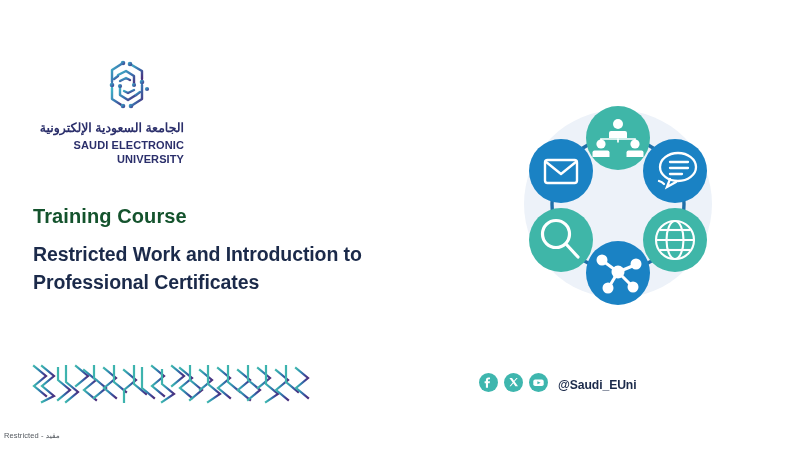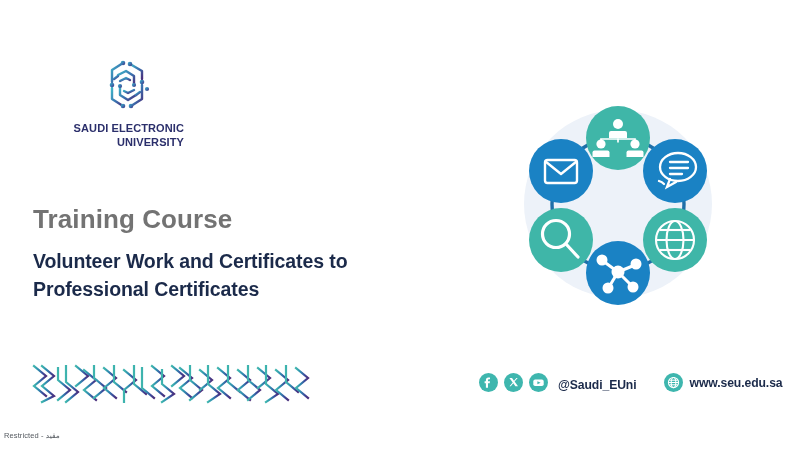--- a/index.html
+++ b/index.html
@@ -56,23 +56,23 @@
   }
 
   
   #title-block {
     position: absolute;
     left: 33px;
     top: 205px;
     width: 430px;
   }
   #eyebrow {
-    font-size: 26px;
-    font-weight: bold;
-    color: #737373;
+    font-size: 20px;
+    font-weight: bold;
+    color: #14532d;
     letter-spacing: 0.1px;
     line-height: 1.15;
     margin-bottom: 13px;
   }
   #main-title {
     font-size: 19.5px;
     font-weight: bold;
     color: #1b2a4a;
     line-height: 1.42;
     letter-spacing: -0.1px;
@@ -168,26 +168,27 @@
         <circle cx="38" cy="9" r="2.3"></circle>
         <circle cx="20" cy="30" r="2.3"></circle>
         <circle cx="50" cy="27" r="2.3"></circle>
         <circle cx="31" cy="51" r="2.3"></circle>
         <circle cx="39" cy="51" r="2.3"></circle>
         <circle cx="42" cy="30" r="2.1"></circle>
         <circle cx="28" cy="31" r="2.1"></circle>
         <circle cx="55" cy="34" r="2.1"></circle>
       </g>
     </svg>
+    <div class="logo-text" id="logo-arabic">الجامعة السعودية الإلكترونية</div>
     <div class="logo-text" id="logo-english">SAUDI ELECTRONIC UNIVERSITY</div>
   </div>
 
   <div id="title-block">
     <div id="eyebrow">Training Course</div>
-    <div id="main-title">Volunteer Work and Certificates to Professional Certificates</div>
+    <div id="main-title">Restricted Work and Introduction to Professional Certificates</div>
   </div>
 
   <div id="infographic">
     <svg width="220" height="225" viewBox="0 0 220 225">
 
       <circle cx="110" cy="112" r="94" fill="#edf2f9"></circle>
 
       <circle cx="110" cy="112" r="66" fill="none" stroke="#1f6fa8" stroke-width="3.4"></circle>
 
       <g>
@@ -322,30 +323,17 @@
     </svg>
 
     <svg class="soc-icon" width="19" height="19" viewBox="0 0 19 19">
       <circle cx="9.5" cy="9.5" r="9.5" fill="#3eb6ae"></circle>
       <rect x="4.3" y="6.6" width="10.4" height="6.4" rx="1.8" fill="#ffffff"></rect>
       <path d="M8.4 8.3 L11.6 9.8 L8.4 11.3 z" fill="#3eb6ae"></path>
     </svg>
 
     <span id="social-handle">@Saudi_EUni</span>
 
-    <span id="website-group">
-      <svg width="19" height="19" viewBox="0 0 19 19">
-        <circle cx="9.5" cy="9.5" r="9.5" fill="#3eb6ae"></circle>
-        <g fill="none" stroke="#ffffff" stroke-width="1.05">
-          <circle cx="9.5" cy="9.5" r="5.1"></circle>
-          <ellipse cx="9.5" cy="9.5" rx="2.3" ry="5.1"></ellipse>
-          <path d="M4.4 9.5 h10.2"></path>
-          <path d="M5.3 7.2 h8.4"></path>
-          <path d="M5.3 11.8 h8.4"></path>
-        </g>
-      </svg>
-      <span id="website-text">www.seu.edu.sa</span>
-    </span>
   </div>
 
   <div id="restricted-note">Restricted - مقيد</div>
 
 </div>
 
 </body></html>

